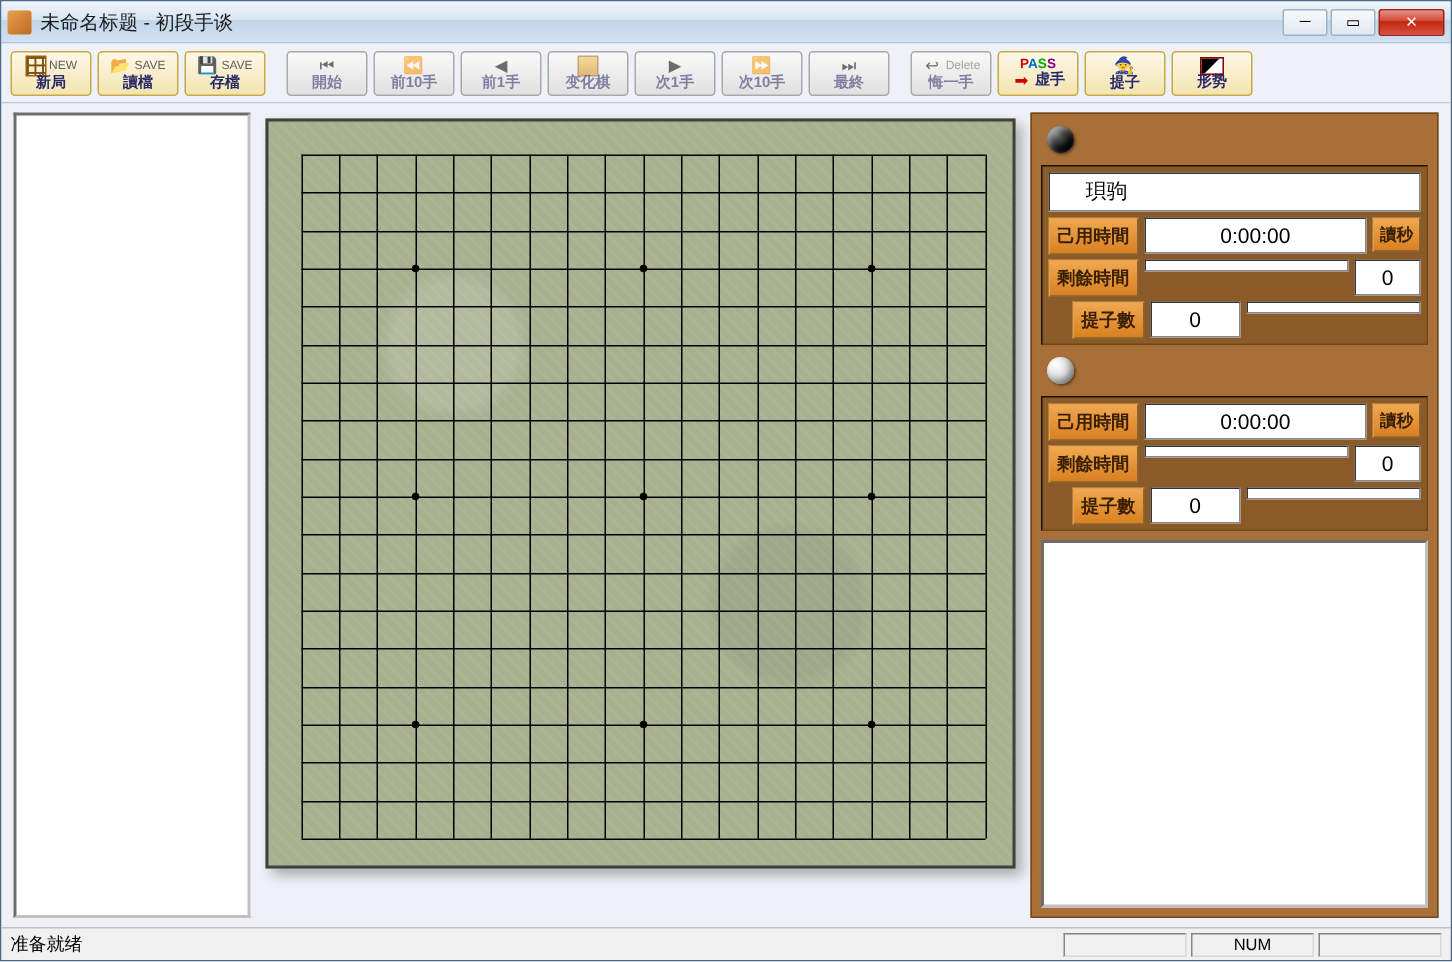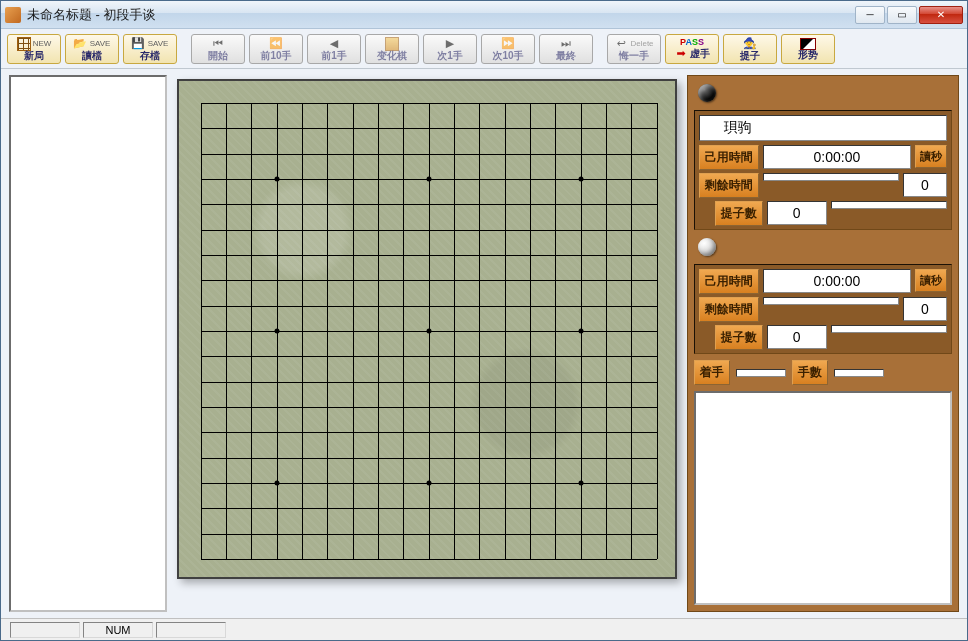--- a/index.html
+++ b/index.html
@@ -43,21 +43,21 @@
 .info-row { display: flex; align-items: flex-start; gap: 4px; margin-bottom: 4px; height: 24px; }
 .info-row:last-child { margin-bottom: 0; margin-left: 16px; }
 .orange-btn { background: linear-gradient(to bottom, #f0a850, #d88020); border: 1px outset #e0a050; color: #3a2000; font-size: 12px; font-weight: bold; padding: 3px 5px; white-space: nowrap; cursor: pointer; }
 .orange-btn.sm { font-size: 11px; padding: 3px 4px; }
 .val-box { background: #fff; border: 1px inset #888; flex: 1; text-align: center; padding: 3px 4px; font-size: 14px; min-width: 0; }
 .val-box.sm { flex: 0 0 44px; }
 .move-row { display: flex; gap: 6px; align-items: center; }
 .text-area { flex: 1; background: #fff; border: 2px inset #c0c0c0; min-height: 80px; }
 .statusbar { height: 22px; background: #f0f0f0; border-top: 1px solid #c0c0c0; display: flex; align-items: center; padding: 0 6px; font-size: 12px; }
 .status-text { flex: 1; }
-.status-cell { width: 70px; border: 1px inset #d8d8d8; text-align: center; padding: 1px 4px; margin-left: 3px; height: 16px; font-size: 11px; }
+.status-cell { width: 82px; border: 1px inset #d8d8d8; text-align: center; padding: 1px 4px; margin-left: 3px; height: 16px; font-size: 11px; }
 .pass-txt { font-weight: bold; font-size: 9px; }
 .pass-txt .p1 { color: #c00; } .pass-txt .p2 { color: #06c; } .pass-txt .p3 { color: #0a0; } .pass-txt .p4 { color: #808; }
 </style>
 </head>
 <body>
 
 <div class="window">
   <div class="titlebar">
     <div class="titlebar-icon"></div>
     <div class="titlebar-text">未命名标题 - 初段手谈</div>
@@ -247,29 +247,24 @@
           <div class="val-box"></div>
           <div class="val-box sm">0</div>
         </div>
         <div class="info-row">
           <div class="orange-btn">提子數</div>
           <div class="val-box" style="flex:0 0 60px">0</div>
           <div class="val-box"></div>
         </div>
       </div>
 
-      <div class="move-row">
-        <div class="orange-btn">着手</div>
-        <div class="val-box" style="flex:0 0 50px"></div>
-        <div class="orange-btn">手數</div>
-        <div class="val-box" style="flex:0 0 50px"></div>
-      </div>
 
       <div class="text-area"></div>
     </div>
   </div>
 
   <div class="statusbar">
+    <div class="status-text">准备就绪</div>
     <div class="status-cell"></div>
     <div class="status-cell">NUM</div>
     <div class="status-cell"></div>
   </div>
 </div>
 
 </body></html>

